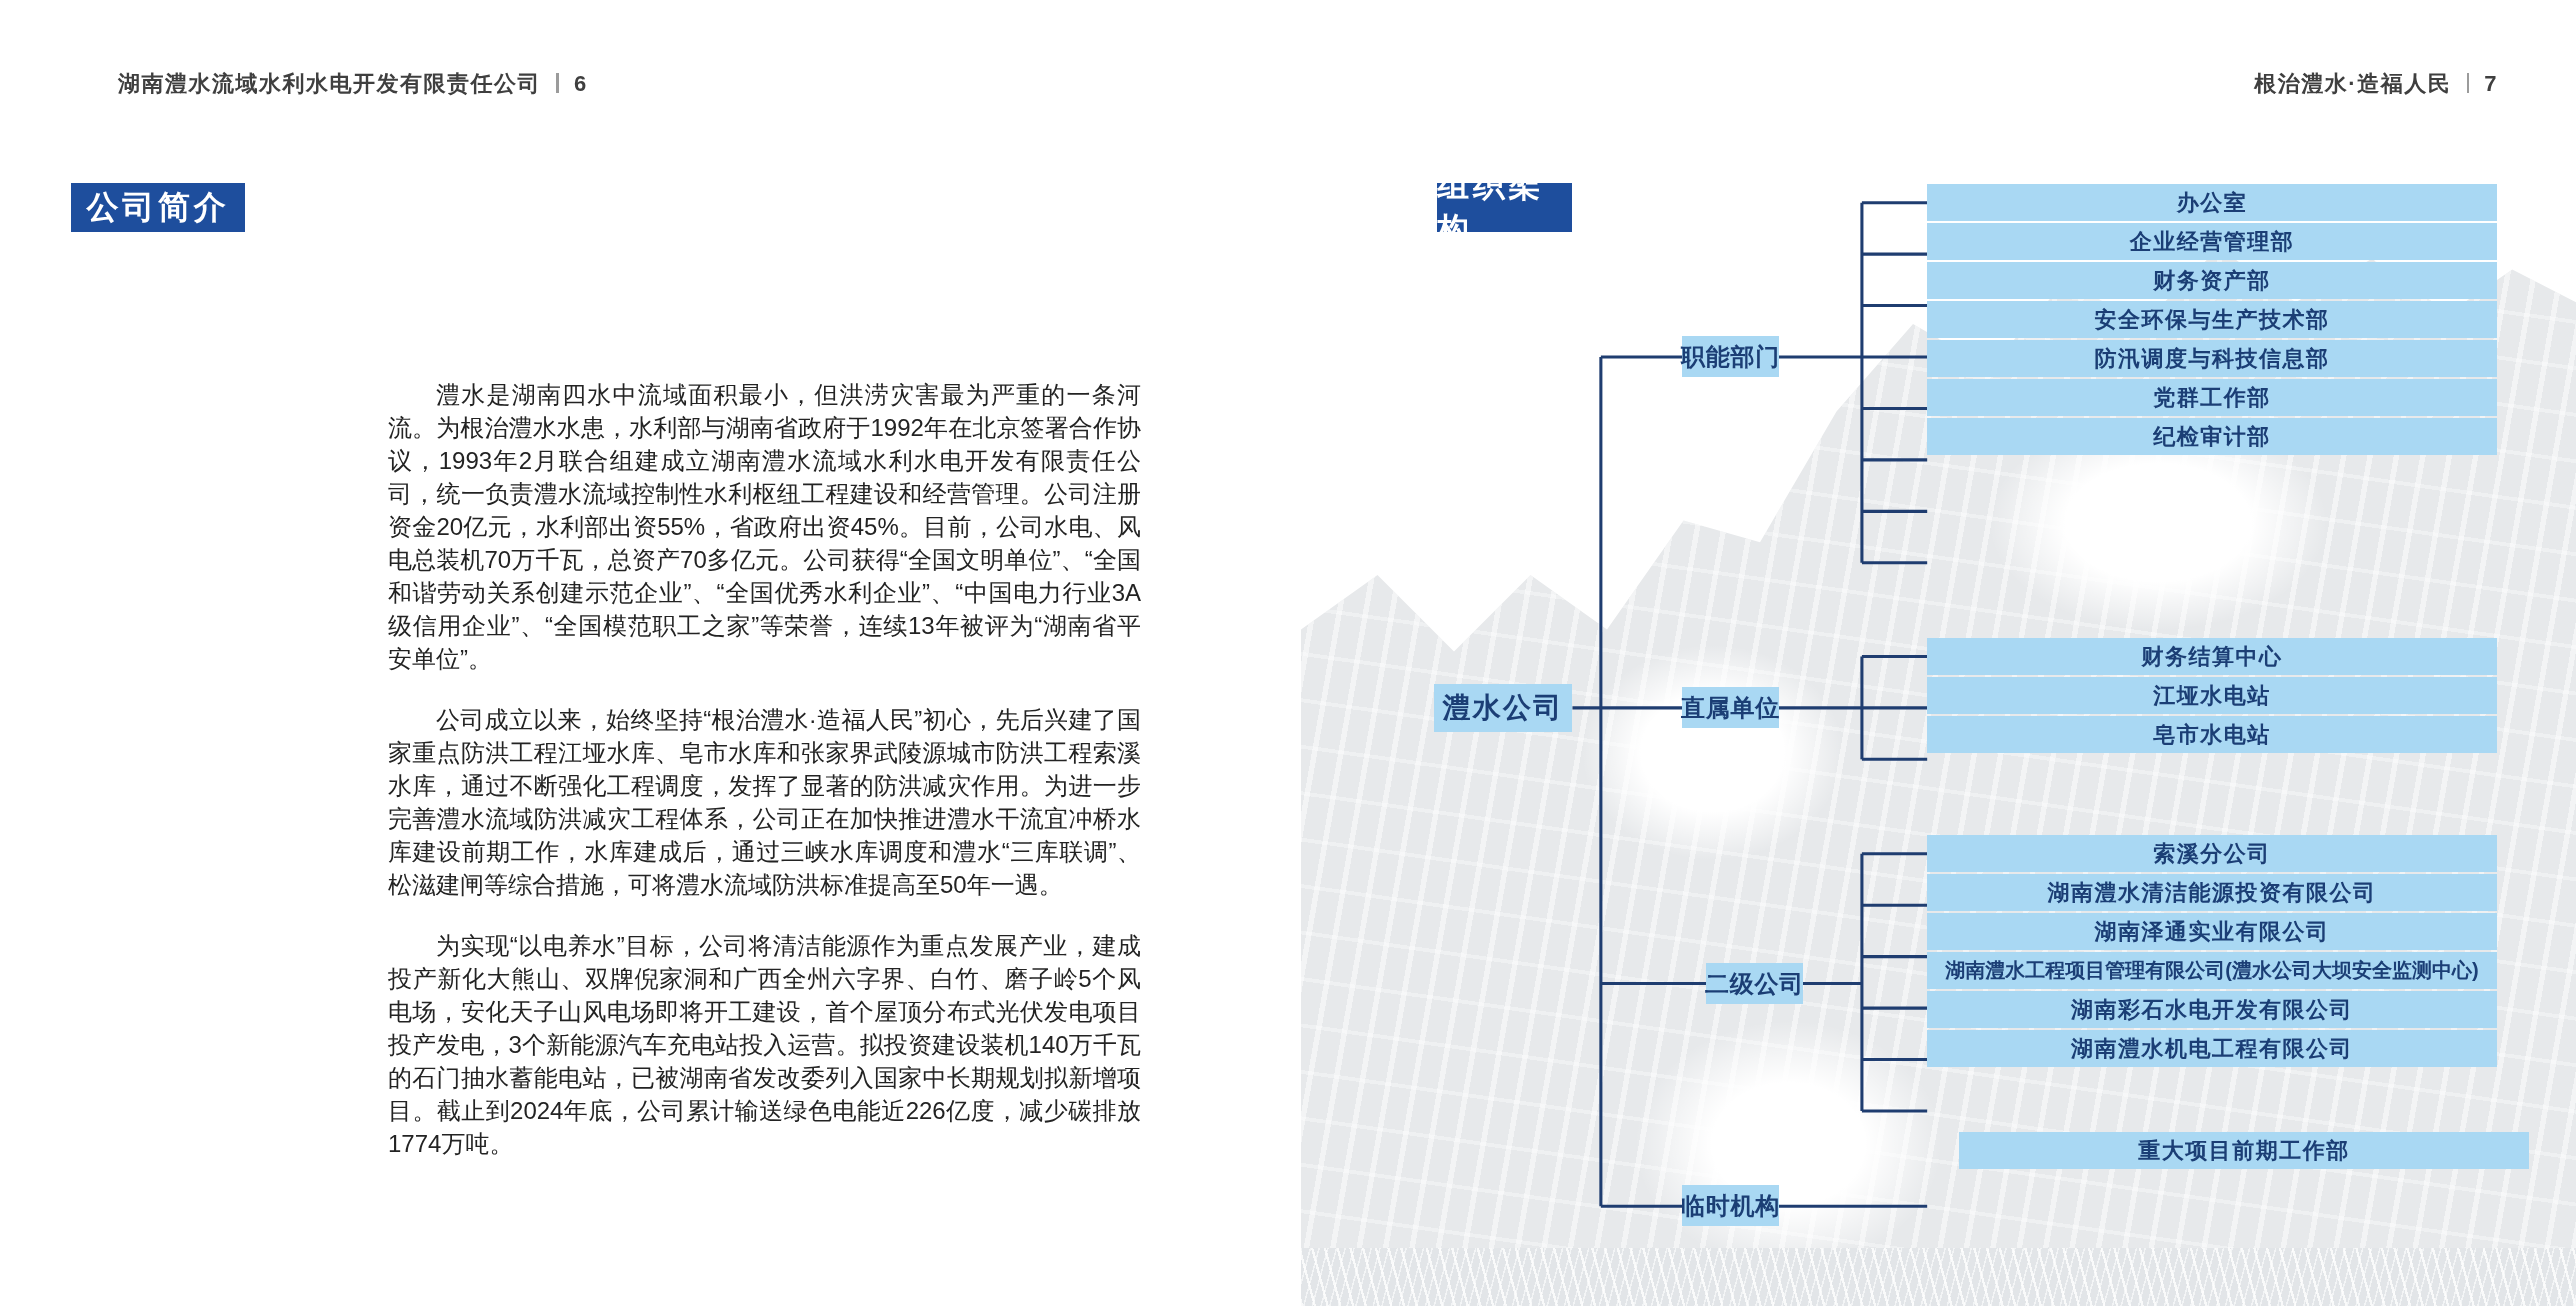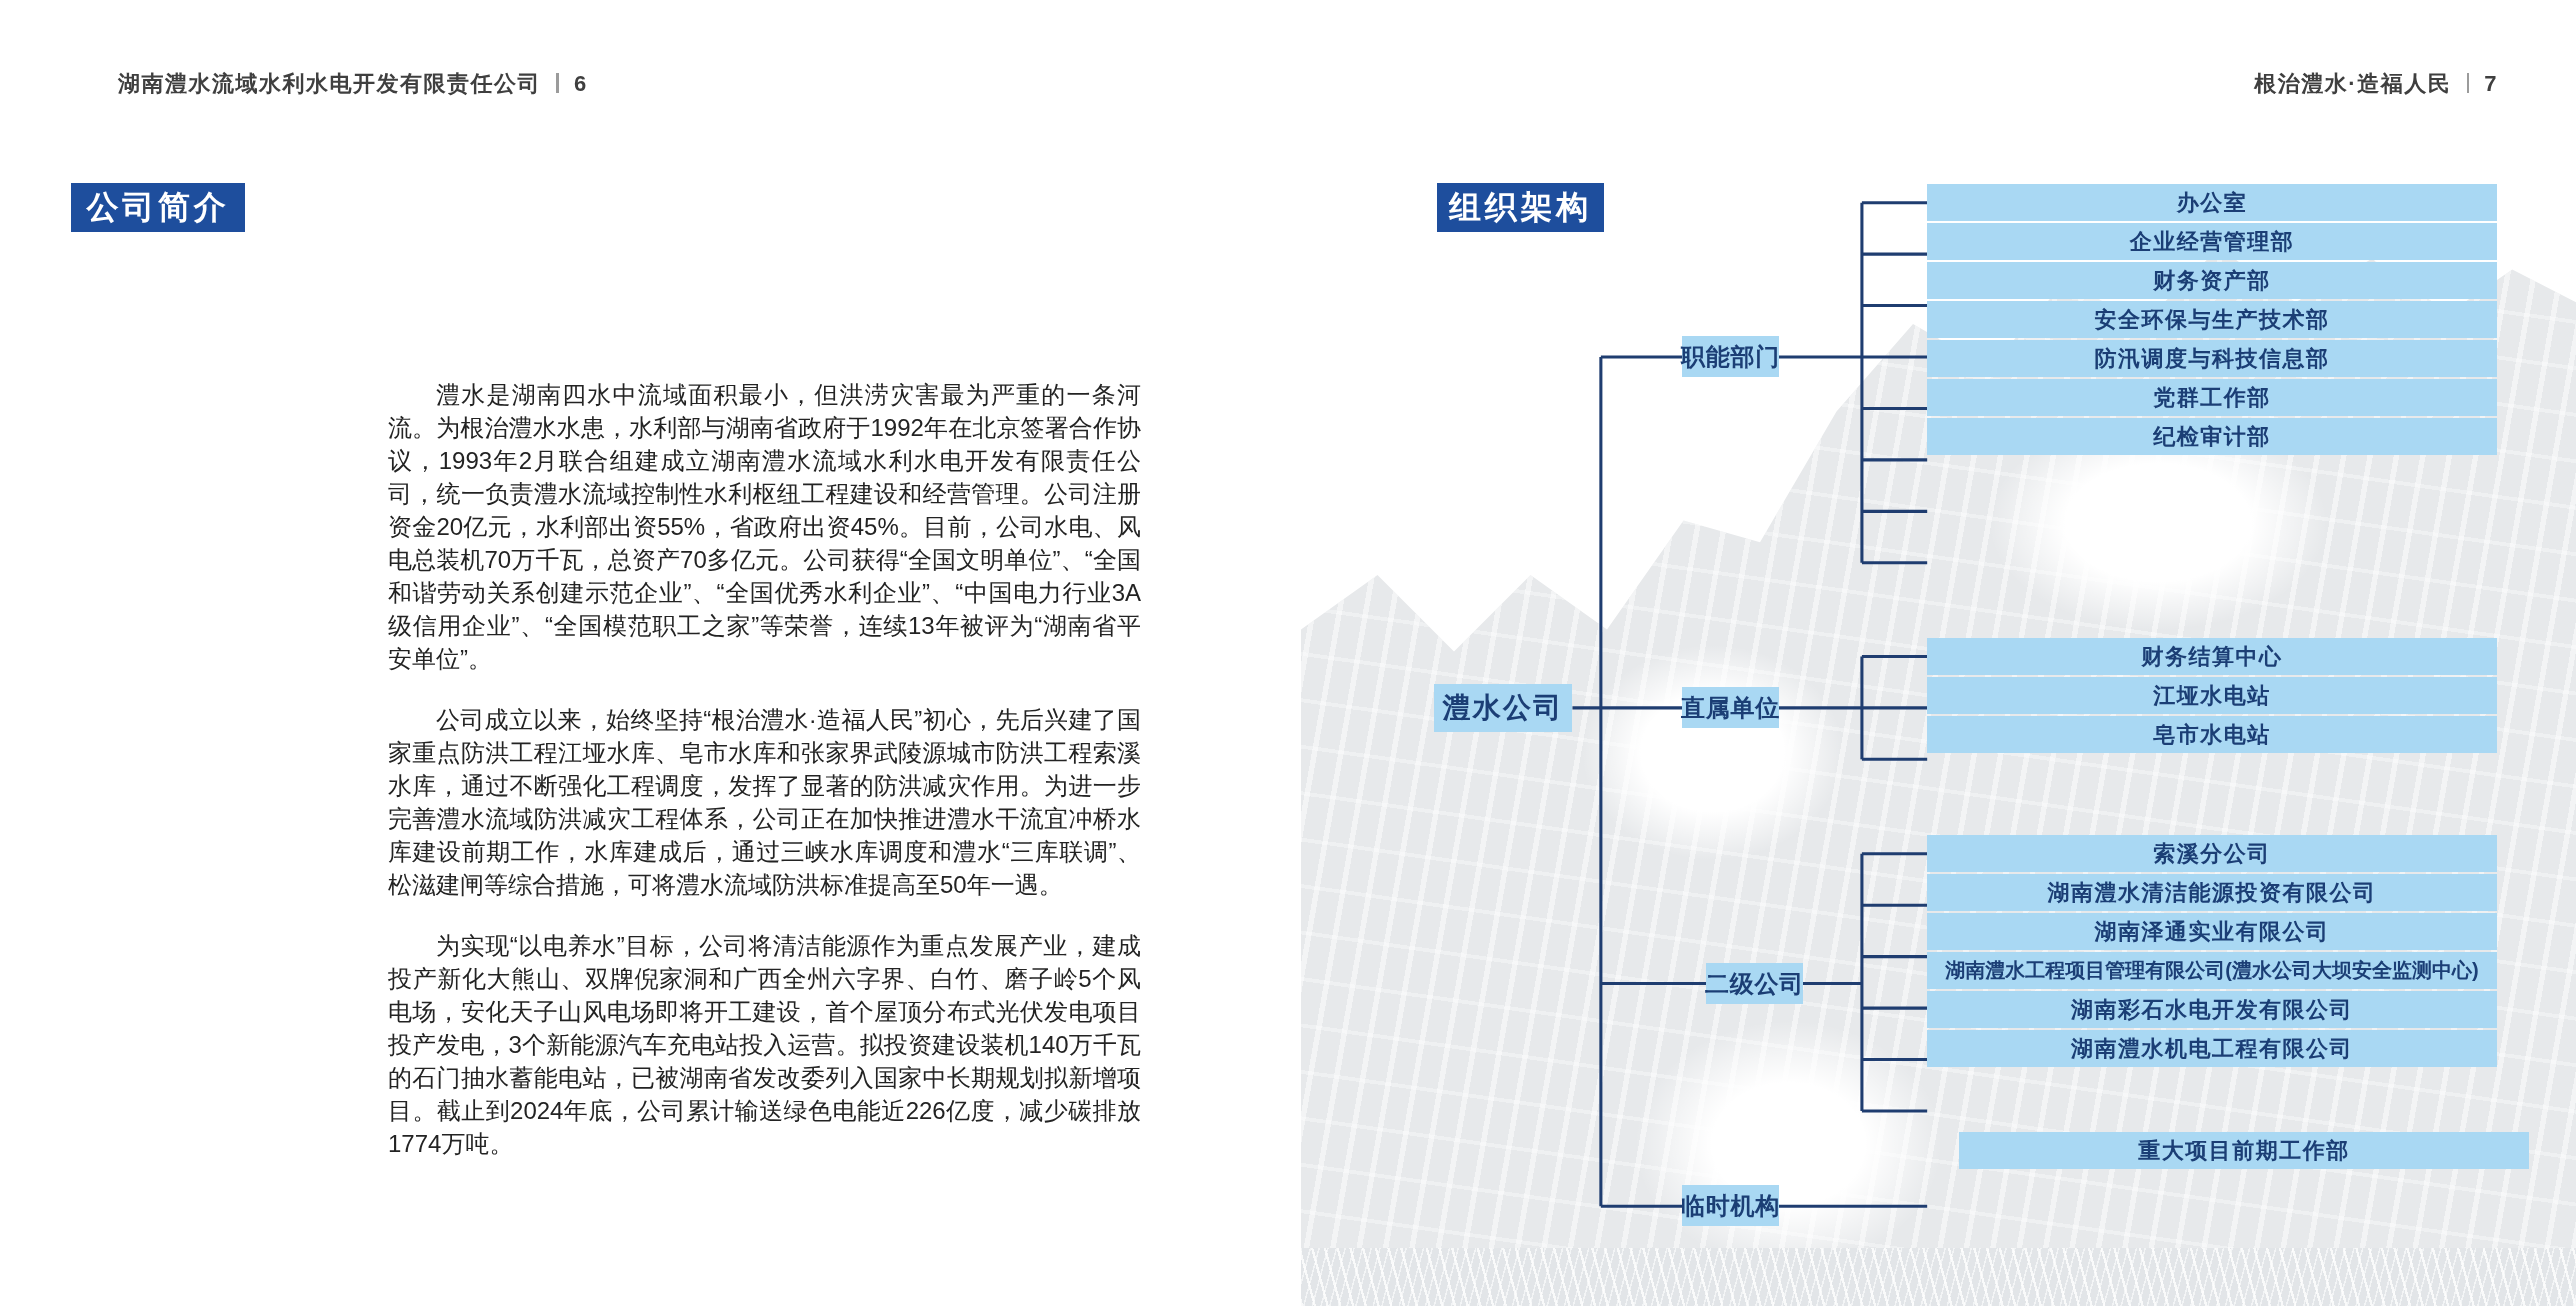--- a/index.html
+++ b/index.html
@@ -32,21 +32,21 @@
   .hdr-left{left:87px;margin-left:31px;}
   .hdr-right{right:78px;text-align:right;}
   .divider{display:inline-block;width:2.3px;height:20px;background:#9b9b9b;margin:0 15.4px;vertical-align:-2.3px;}
   
   .section-title{
     position:absolute;height:49px;background:#1e4e9d;color:#ffffff;
     font-size:32px;font-weight:bold;letter-spacing:3.8px;
     display:flex;align-items:center;justify-content:center;
   }
   .left-title{left:71px;top:183px;width:174px;text-align:center;}
-  .right-title{left:1437px;top:183px;width:167px;}
+  .right-title{left:1437px;top:183px;width:135px;}
   
   .body-text{
     position:absolute;left:388px;top:378px;width:765px;
     font-size:24px;line-height:33px;color:#232323;font-weight:500;
     text-align:justify;
   }
   .body-text p{margin:0 12px 28px 0;text-indent:2em;}
   
   .org-lines{position:absolute;left:0;top:0;}
   .org-box{

